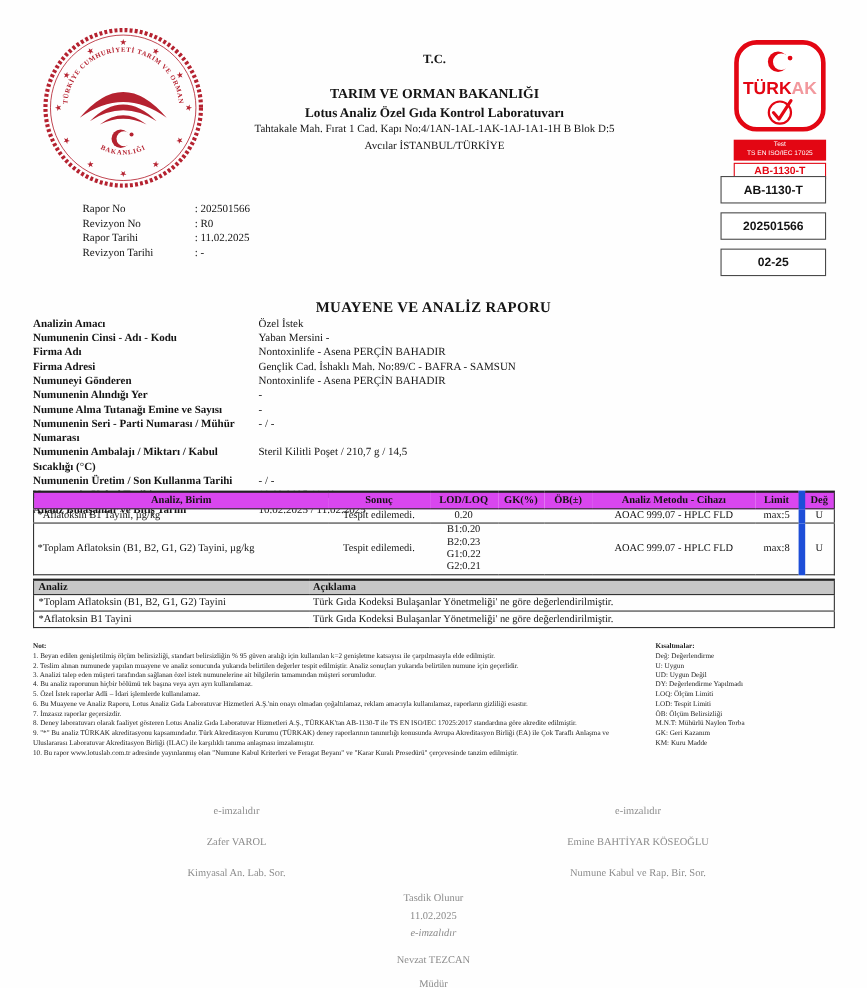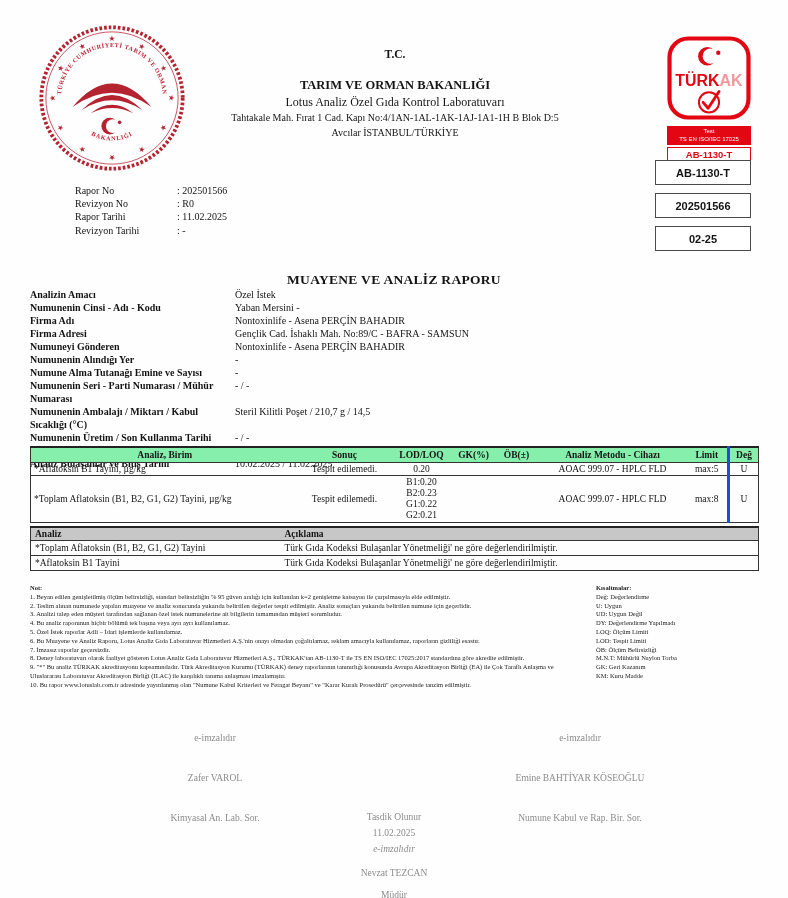--- a/index.html
+++ b/index.html
@@ -4,21 +4,21 @@
 <style>
   * { margin:0; padding:0; box-sizing:border-box; }
   body { background:#ffffff; font-family:"Liberation Serif", serif; color:#141414; }
   .page { position:relative; width:788px; height:898px; background:#fefefe; overflow:hidden; }
 
   
   .seal { position:absolute; left:36px; top:22px; width:152px; height:152px; }
   .head-center { position:absolute; left:180px; top:48px; width:430px; text-align:center; }
   .hc-tc { font-weight:bold; font-size:11.5px; }
   .hc-ministry { font-weight:bold; font-size:12.5px; margin-top:18px; }
-  .hc-lab { font-weight:normal; font-size:12px; margin-top:2px; }
+  .hc-lab { font-weight:bold; font-size:12px; margin-top:2px; }
   .hc-addr { font-size:10px; margin-top:2px; line-height:12.5px; }
 
   .turkak-wrap { position:absolute; left:667px; top:36px; width:84px; }
   .turkak-band { background:#e30613; color:#fff; text-align:center; font-size:6px;
                  line-height:7.5px; padding:2px 0; margin-top:2px; font-family:"Liberation Sans", sans-serif; }
   .turkak-abbox { border:1px solid #e30613; color:#e30613; font-weight:bold; text-align:center;
                   font-size:9.5px; margin-top:2px; padding:1px 0; font-family:"Liberation Sans", sans-serif; }
   .codes { position:absolute; left:655px; top:160px; width:96px; }
   .code-box { border:1.5px solid #4a4a4a; height:25px; margin-bottom:8px; display:flex;
               align-items:center; justify-content:center; font-weight:bold; font-size:11px;
@@ -32,42 +32,42 @@
            font-weight:bold; font-size:13.5px; letter-spacing:.3px;margin-top:12px; }
 
   .fields { position:absolute; left:30px; top:288px; width:725px; font-size:10px; }
   .f-row { display:flex; line-height:13px; }
   .f-label { width:205px; font-weight:bold; }
   .f-value { flex:1; }
 
   .tables { position:absolute; left:30px; top:446px; width:728px; }
   table { border-collapse:collapse; width:728px; font-size:9.5px; table-layout:fixed; }
   .t1 { border:1px solid #333; border-top:2.5px solid #222; }
-  .t1 th { background:#86efac; font-weight:bold; border-bottom:1.5px solid #333; padding:2px 3px; }
+  .t1 th { background:#d946ef; font-weight:bold; border-bottom:1.5px solid #333; padding:2px 3px; }
   .t1 td { padding:1px 3px; vertical-align:middle; }
   .t1 tr + tr td { border-top:1.5px solid #333; }
   .c-center { text-align:center; }
-  .col-deg { border-left:3px solid #1d4ed8; }
+  .col-deg { border-left:6px solid #1d4ed8; }
   .preline { white-space:pre-line; line-height:11px; }
 
   .t2 { border:1px solid #333; border-top:2.5px solid #222; margin-top:3px; }
   .t2 th { background:#c7c7c7; font-weight:bold; text-align:left; padding:1px 4px; border-bottom:1.5px solid #333; }
   .t2 td { padding:2px 4px; }
   .t2 tr + tr td { border-top:1.2px solid #333; }
 
   .notes { position:absolute; left:30px; top:584px; width:552px; font-size:6.5px; line-height:8.8px; color:#222; }
   .notes-title { font-weight:bold; }
   .abbr { position:absolute; left:596px; top:584px; font-size:6.5px; line-height:8.8px; color:#222; }
   .abbr-title { font-weight:bold; }
 
   .sig { position:absolute; text-align:center; color:#8b8b8b; font-size:9.5px; }
   .sig-left { left:115px; top:733px; width:200px; }
   .sig-right { left:460px; top:733px; width:240px; }
   .sig-center { left:300px; top:812px; width:188px; }
-  .sig-gap { margin-top:30px; }
+  .sig-gap { margin-top:18px; }
   .sig-small-gap { margin-top:6px; }
   .italic { font-style:italic; }
   .sig-center .name { margin-top:14px; }
   .sig-center .role { margin-top:12px; }
 </style>
 </head>
 <body>
 
 <div class="page">
 

